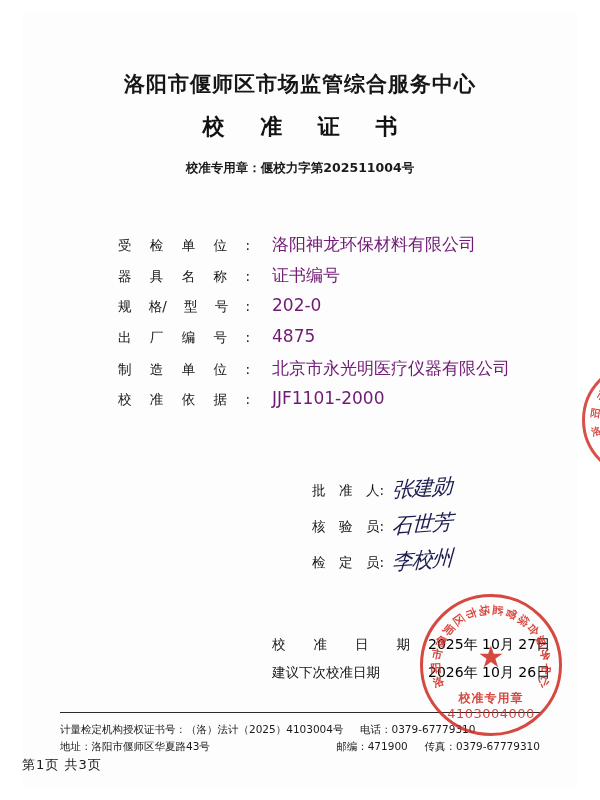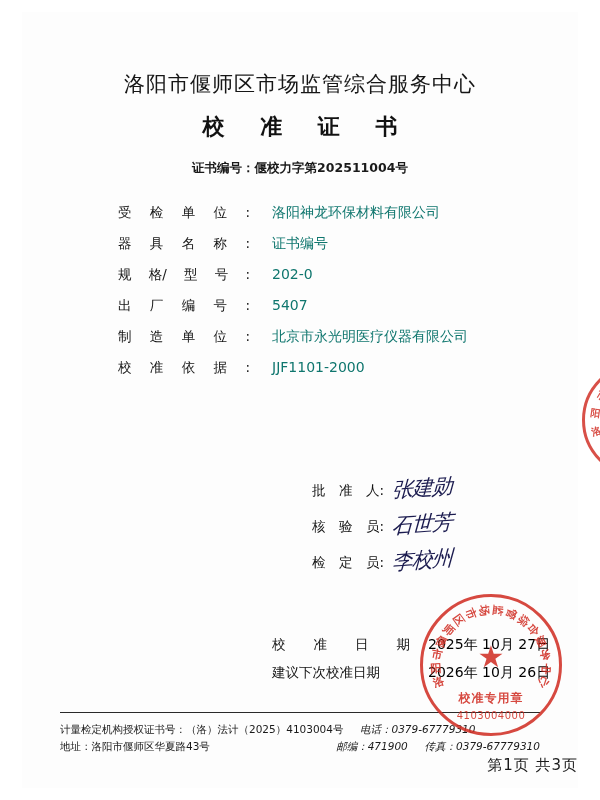--- a/index.html
+++ b/index.html
@@ -29,21 +29,21 @@
     height: 776px;
     background: #fdfdfd;
   }
   .title-main {
     position: absolute;
     left: 0;
     top: 58px;
     width: 556px;
     text-align: center;
     font-size: 21px;
-    font-weight: normal;
+    font-weight: bold;
     letter-spacing: 1px;
     color: #161616;
     font-family: "DejaVu Sans", "Liberation Sans", sans-serif;
   }
   .title-sub {
     position: absolute;
     left: 0;
     top: 100px;
     width: 556px;
     text-align: center;
@@ -80,24 +80,25 @@
     font-size: 13.5px;
     color: #141414;
     display: flex;
     justify-content: space-between;
     letter-spacing: 0px;
   }
   .field-label span {
     display: inline-block;
   }
   .field-value {
-    font-size: 14px;
-    color: #0f766e;
+    font-size: 17px;
+    color: #701a75;
     padding-left: 22px;
     white-space: nowrap;
+    margin-top: 29px;
   }
   .sign-block {
     position: absolute;
     left: 290px;
     top: 468px;
     width: 240px;
   }
   .sign-row {
     position: relative;
     height: 36px;
@@ -170,29 +171,28 @@
   .footer-row {
     display: flex;
     justify-content: flex-start;
   }
   .footer-left {
     width: 300px;
     white-space: nowrap;
   }
   .footer-right {
     white-space: nowrap;
-    font-style: italic;
   }
   .page-num {
     position: absolute;
     left: 0;
     top: 744px;
     width: 556px;
-    text-align: right;
-    font-size: 15px;
+    text-align: left;
+    font-size: 13px;
     color: #1a1a1a;
     letter-spacing: 1px;
   }
 
   
   .seal {
     position: absolute;
     border-radius: 50%;
     border: 3px solid #d02a20;
     opacity: 0.82;
@@ -238,21 +238,21 @@
     font-weight: bold;
     color: #d02a20;
     letter-spacing: 1px;
   }
   .seal-code {
     position: absolute;
     left: 0;
     bottom: 12px;
     width: 100%;
     text-align: center;
-    font-size: 10px;
+    font-size: 13px;
     color: #d02a20;
     letter-spacing: 0.5px;
   }
   .arc-char {
     position: absolute;
     left: 50%;
     top: 50%;
     font-size: 11px;
     font-weight: bold;
     color: #d02a20;
@@ -264,21 +264,21 @@
   .seal-right .seal-code { font-size: 7px; bottom: 8px; }
 </style>
 </head>
 <body>
 
 <div class="page">
   <div class="paper">
 
     <div class="title-main">洛阳市偃师区市场监管综合服务中心</div>
     <div class="title-sub">校 准 证 书</div>
-    <div class="cert-no">证书编号：偃校力字第202511004号</div>
+    <div class="cert-no">校准专用章：偃校力字第202511004号</div>
 
     <div class="fields">
       <div class="field-row">
         <div class="field-label">
             <span>受</span>
             <span>检</span>
             <span>单</span>
             <span>位</span>
             <span>:</span>
           </div>
@@ -305,21 +305,21 @@
         <div class="field-value">202-0</div>
       </div>
       <div class="field-row">
         <div class="field-label">
             <span>出</span>
             <span>厂</span>
             <span>编</span>
             <span>号</span>
             <span>:</span>
           </div>
-        <div class="field-value">5407</div>
+        <div class="field-value">4875</div>
       </div>
       <div class="field-row">
         <div class="field-label">
             <span>制</span>
             <span>造</span>
             <span>单</span>
             <span>位</span>
             <span>:</span>
           </div>
         <div class="field-value">北京市永光明医疗仪器有限公司</div>

